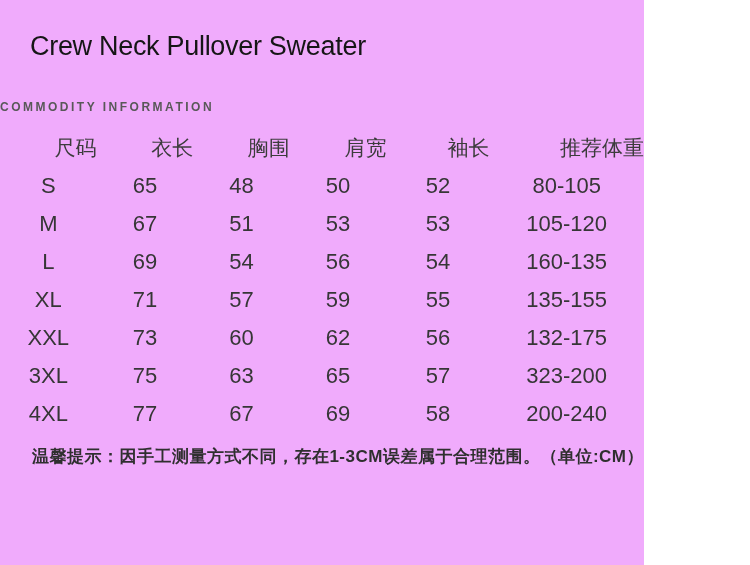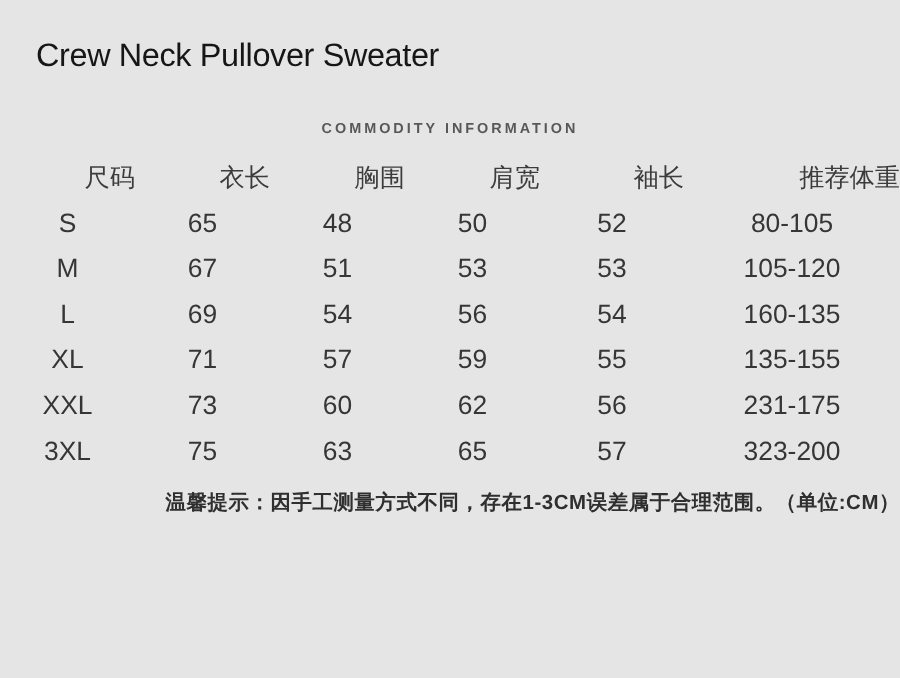--- a/index.html
+++ b/index.html
@@ -3,37 +3,37 @@
 <meta charset="utf-8">
 <style>
   html, body {
     margin: 0;
     padding: 0;
     background: #ffffff;
     font-family: "Liberation Sans", "DejaVu Sans", sans-serif;
   }
   .canvas {
     position: relative;
-    width: 750px;
+    width: 644px;
     height: 565px;
-    background: #e5e5e5;
+    background: #f0abfc;
     overflow: hidden;
   }
   .title {
     margin: 0;
     padding: 30px 0 0 30px;
     font-size: 27px;
     font-weight: 500;
     letter-spacing: -0.3px;
     color: #161616;
     line-height: 32px;
   }
   .sec-header {
     margin-top: 38px;
-    text-align: center;
+    text-align: left;
   }
   .sec-en {
     font-size: 12px;
     font-weight: 600;
     letter-spacing: 2.5px;
     color: #585858;
     line-height: 14px;
   }
   .sec-zh {
     margin-top: 4px;
@@ -145,28 +145,36 @@
           <td>59</td>
           <td>55</td>
           <td>135-155</td>
         </tr>
         <tr>
           <td>XXL</td>
           <td>73</td>
           <td>60</td>
           <td>62</td>
           <td>56</td>
-          <td>231-175</td>
+          <td>132-175</td>
         </tr>
         <tr>
           <td>3XL</td>
           <td>75</td>
           <td>63</td>
           <td>65</td>
           <td>57</td>
           <td>323-200</td>
         </tr>
+        <tr>
+          <td>4XL</td>
+          <td>77</td>
+          <td>67</td>
+          <td>69</td>
+          <td>58</td>
+          <td>200-240</td>
+        </tr>
       </tbody>
   </table>
 
   <div class="note">温馨提示：因手工测量方式不同，存在1-3CM误差属于合理范围。（单位:CM）</div>
 
 </div>
 
 </body></html>

